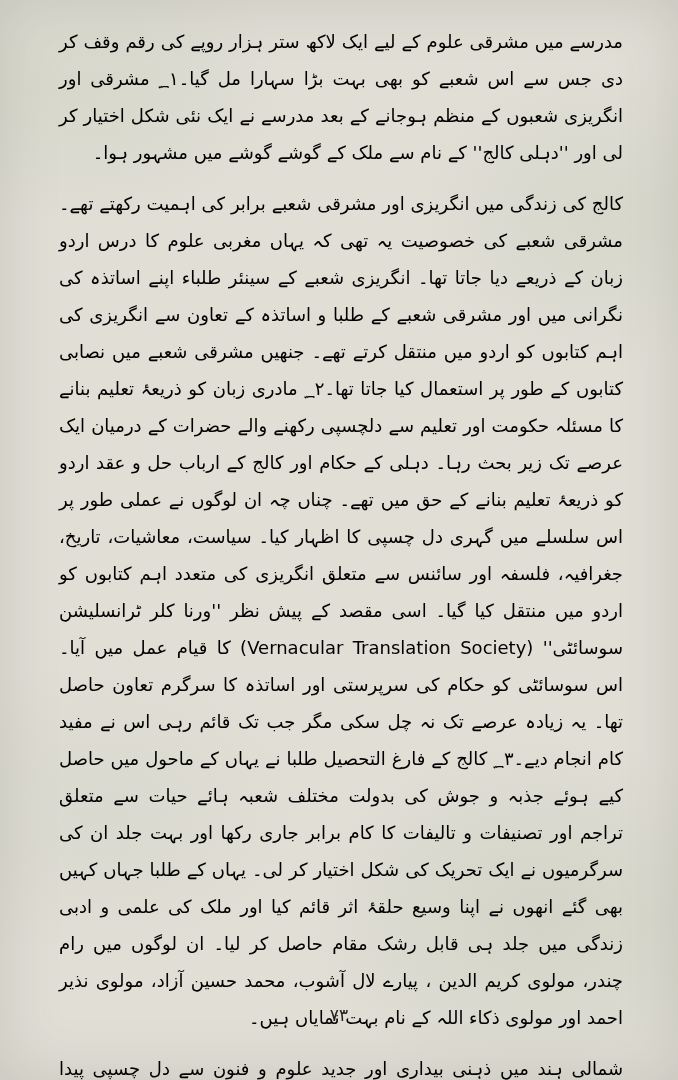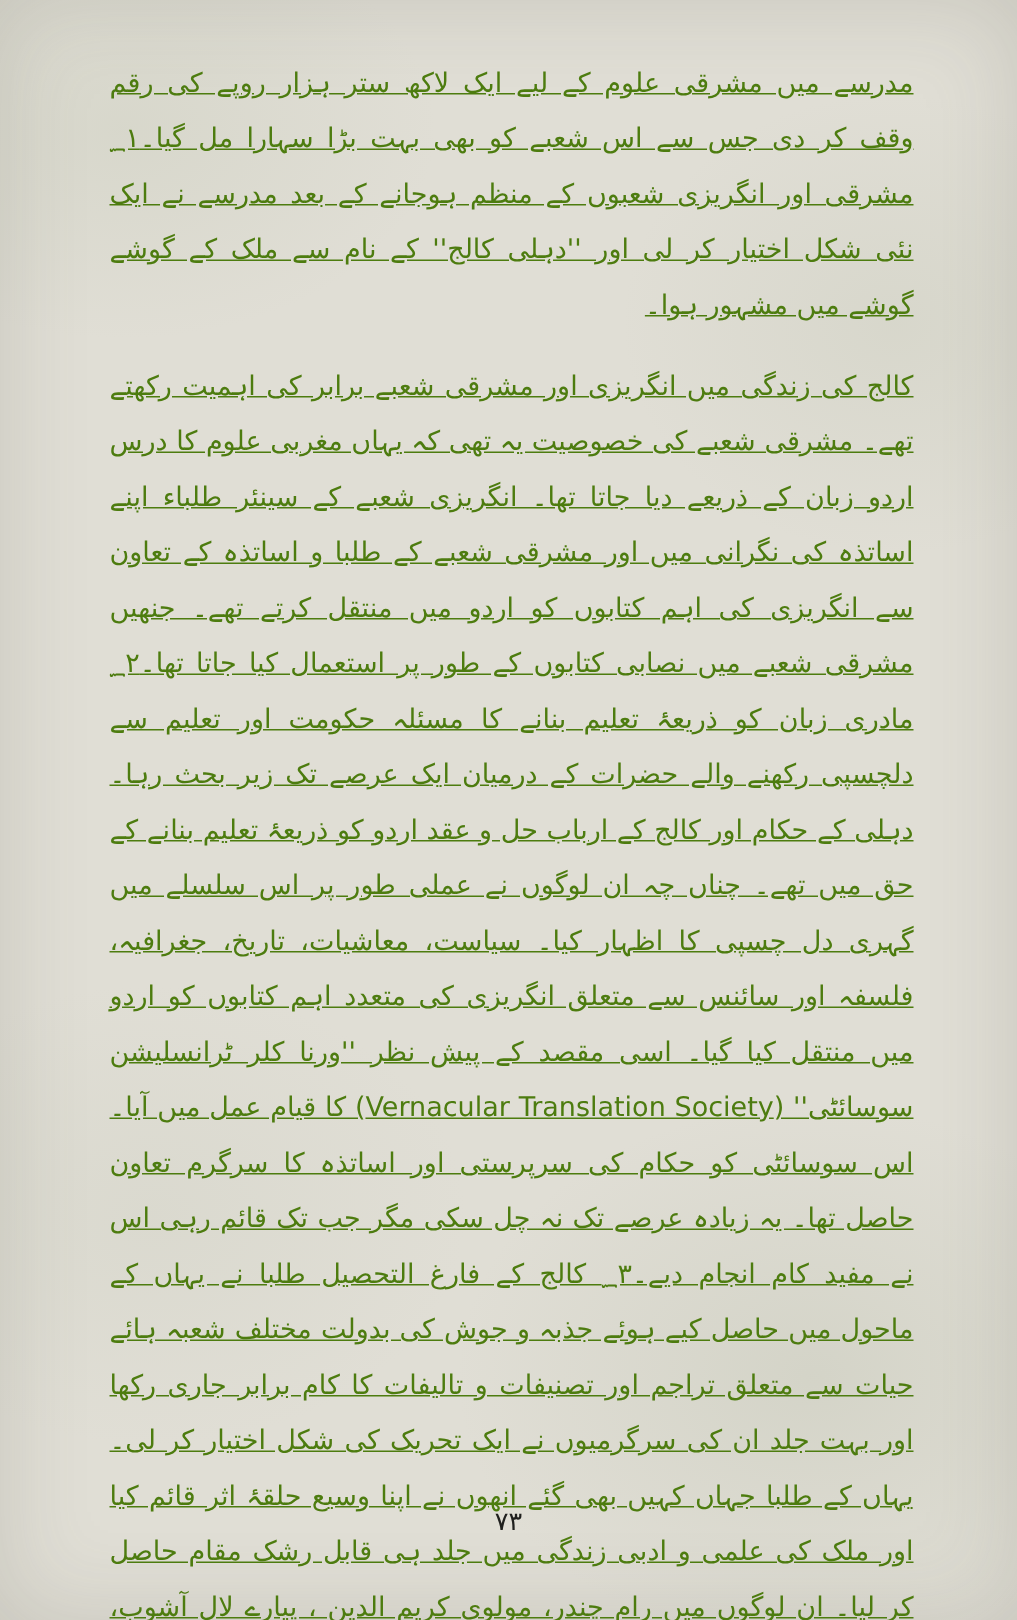--- a/index.html
+++ b/index.html
@@ -20,28 +20,27 @@
   }
   .page {
     box-sizing: border-box;
     width: 678px;
     height: 1080px;
     padding: 20px 52px 0 56px;
   }
   
   .body-text { direction: rtl; }
   .body-text p {
-    margin: 17px;
+    margin: 3px;
     font-size: 18px;
     line-height: 37px;
     text-align: justify;
     text-justify: inter-word;
     letter-spacing: 0;
-    color: #4d7c0f;
-    text-decoration: underline;
+    color: #000000;
   }
   .body-text p + p { margin-top: 14px; }
   
   .page-number {
     position: absolute;
     left: 0; right: 0;
     top: 1005px;
     text-align: center;
     font-size: 17px;
     letter-spacing: 2px;

